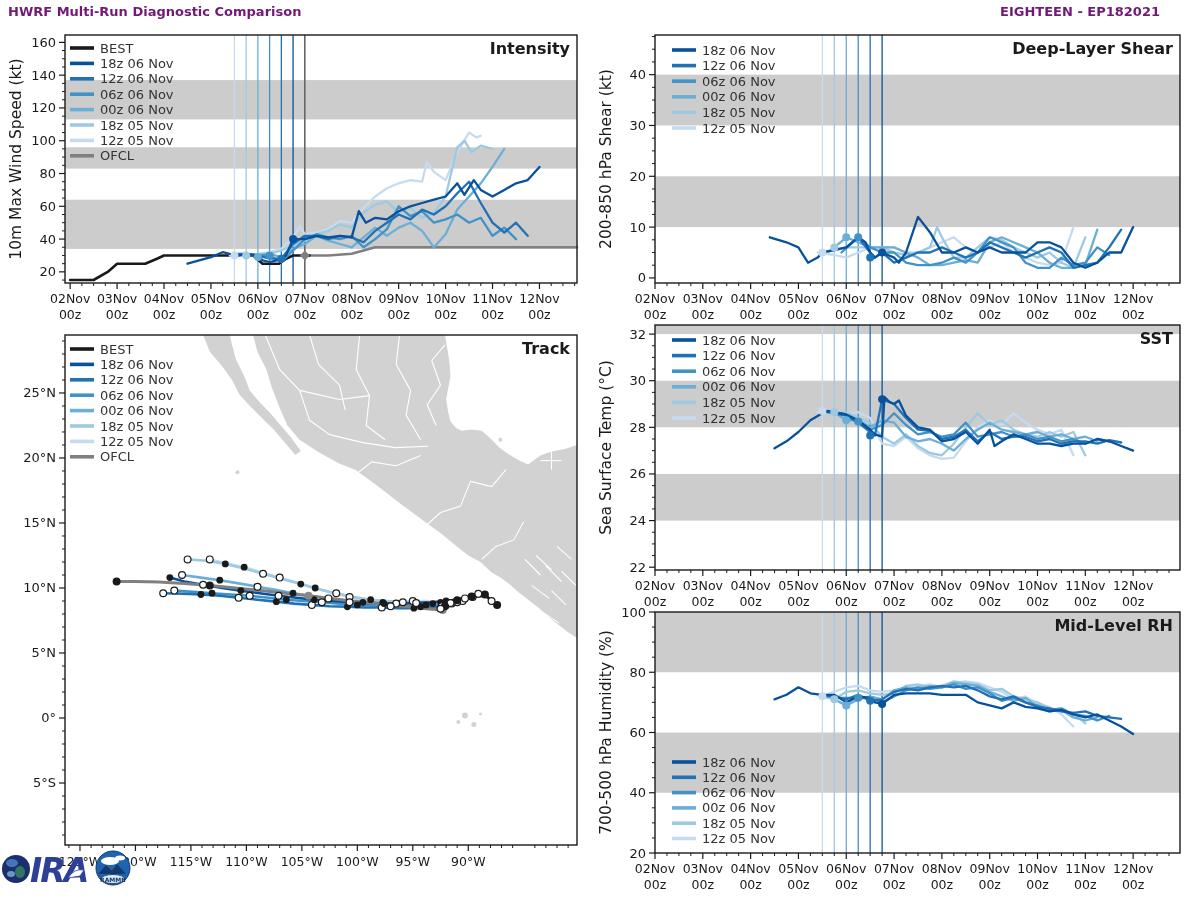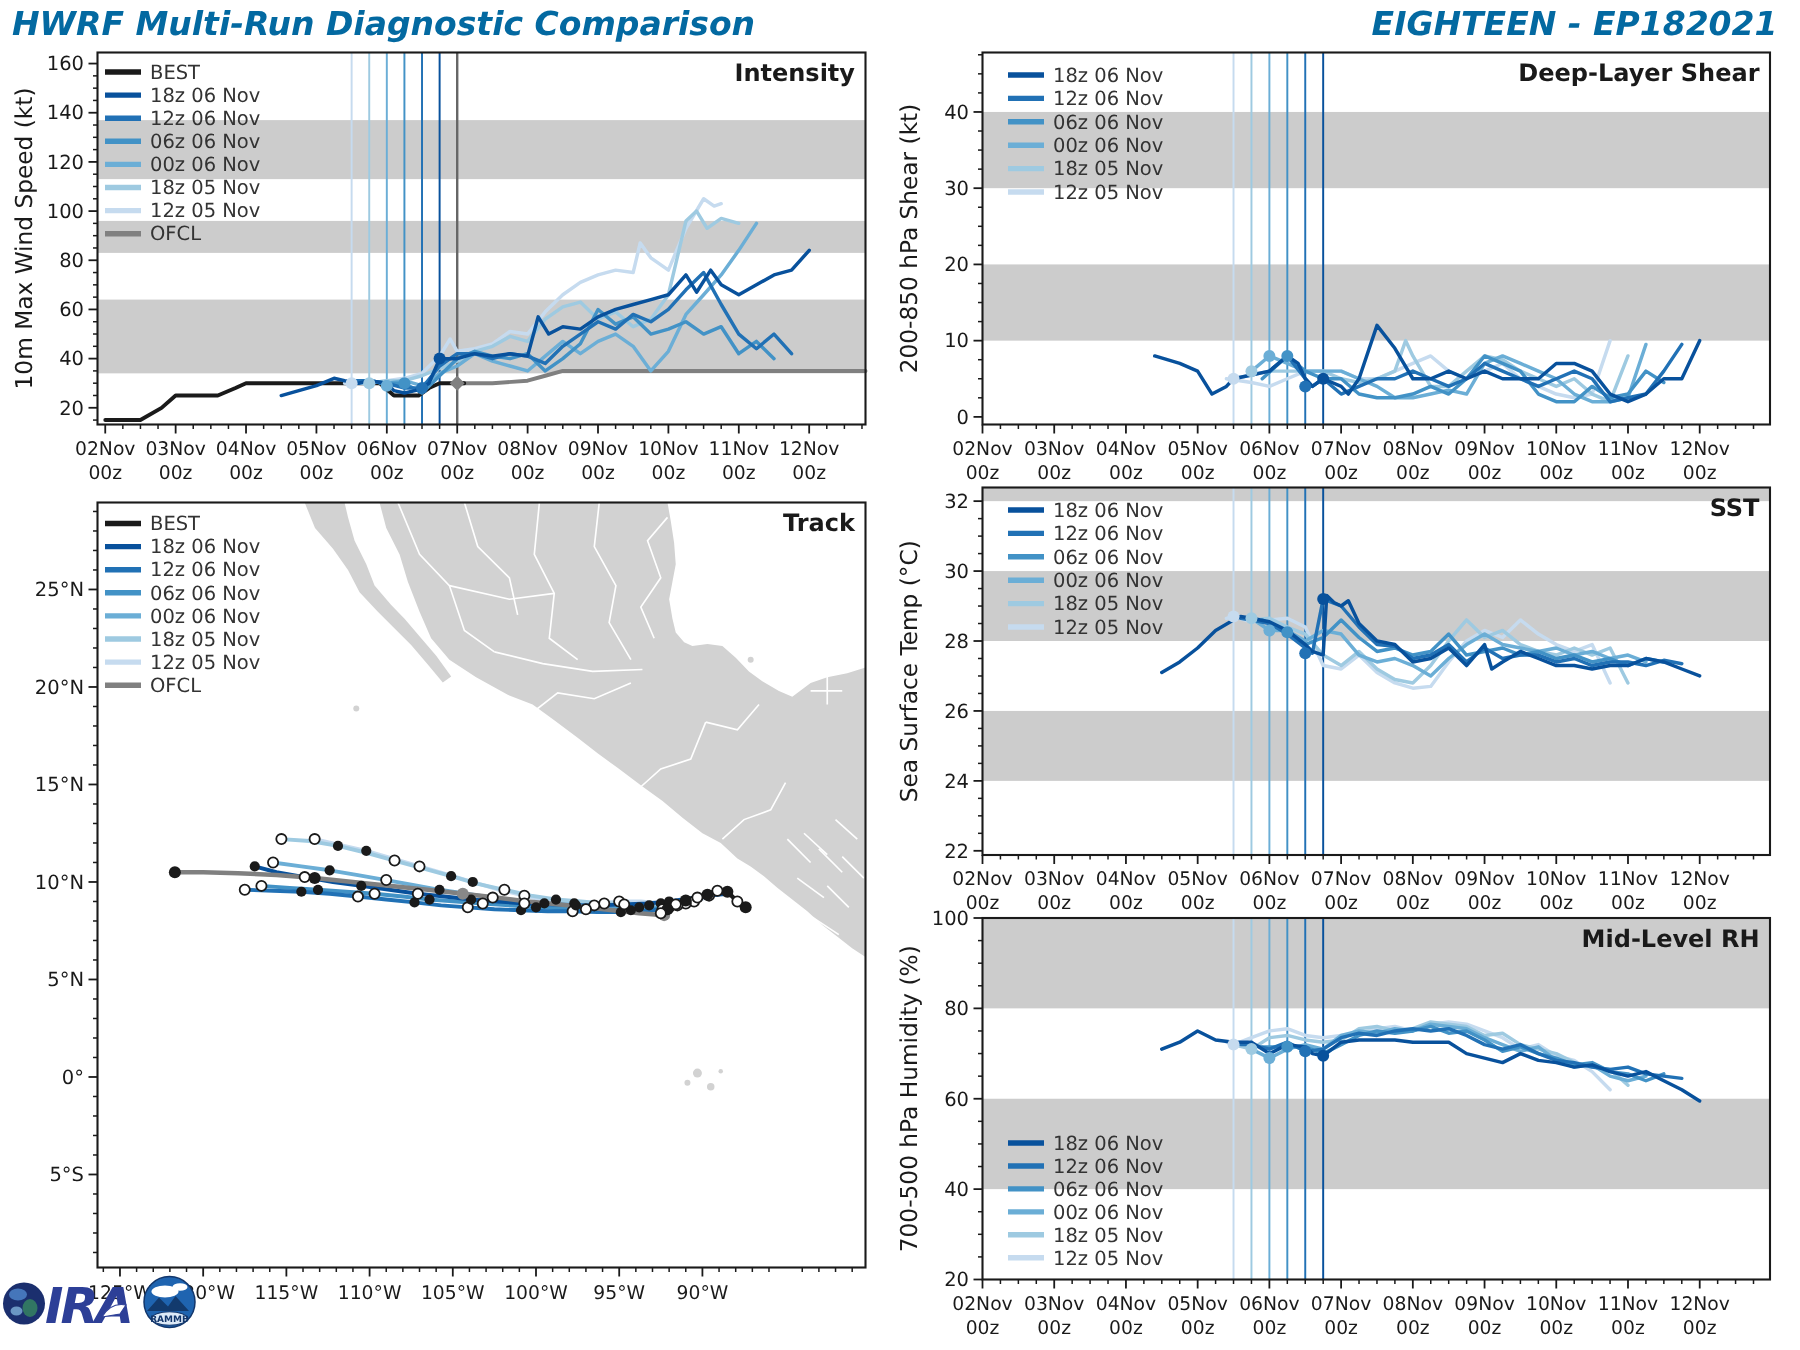--- a/index.html
+++ b/index.html
@@ -1,21 +1,21 @@
 <!DOCTYPE html>
 <html><head>
 <meta charset="utf-8">
 <style>
   html,body{margin:0;padding:0;background:#fff;}
   #fig{position:relative;width:1200px;height:900px;background:#fff;overflow:hidden;
        font-family:"DejaVu Sans","Liberation Sans",sans-serif;}
   #fig svg{position:absolute;left:0;top:0;}
-  .title{position:absolute;top:4px;font-size:22px;font-weight:bold;color:#0369a1;white-space:nowrap;font-style:italic;}
+  .title{position:absolute;top:4px;font-size:13px;font-weight:bold;color:#701a75;white-space:nowrap;}
   #title-left{left:8px;}
-  #title-right{right:15px;}
+  #title-right{right:40px;}
 </style>
 </head>
 <body>
 
 <div id="fig">
   <div class="title" id="title-left">HWRF Multi-Run Diagnostic Comparison</div>
   <div class="title" id="title-right">EIGHTEEN - EP182021</div>
 <svg width="1200" height="900" viewBox="0 0 1200 900">
       <g>
         <rect x="65" y="199.73231989424985" width="512" height="49.1738268341044" fill="#cccccc"></rect>

